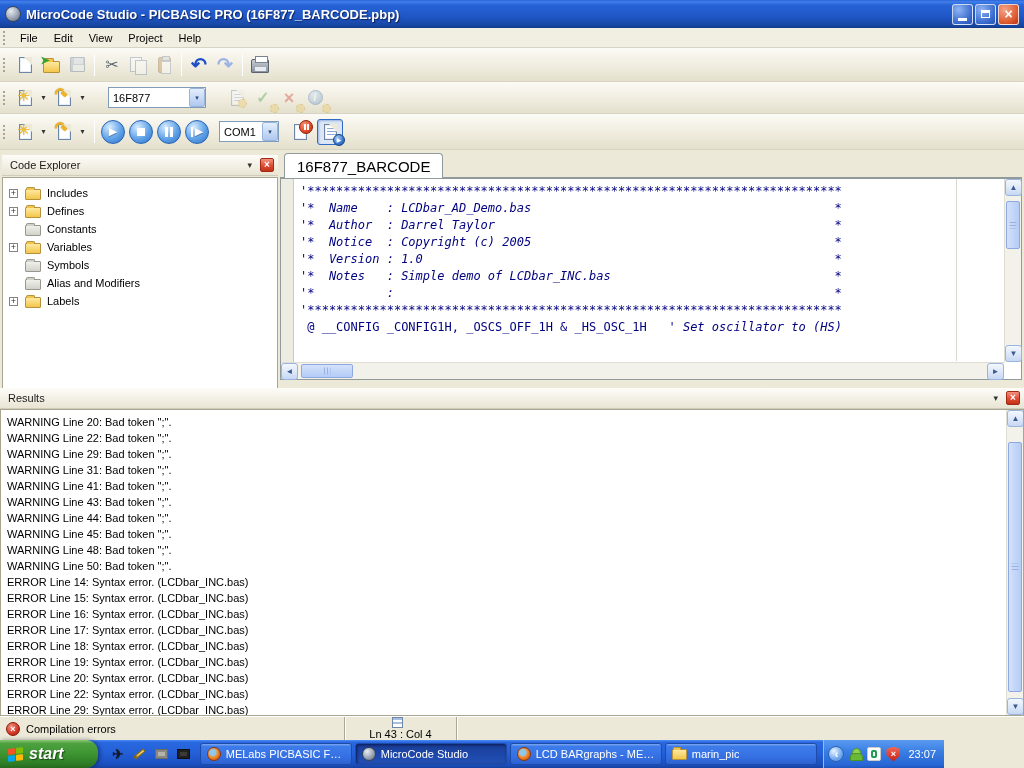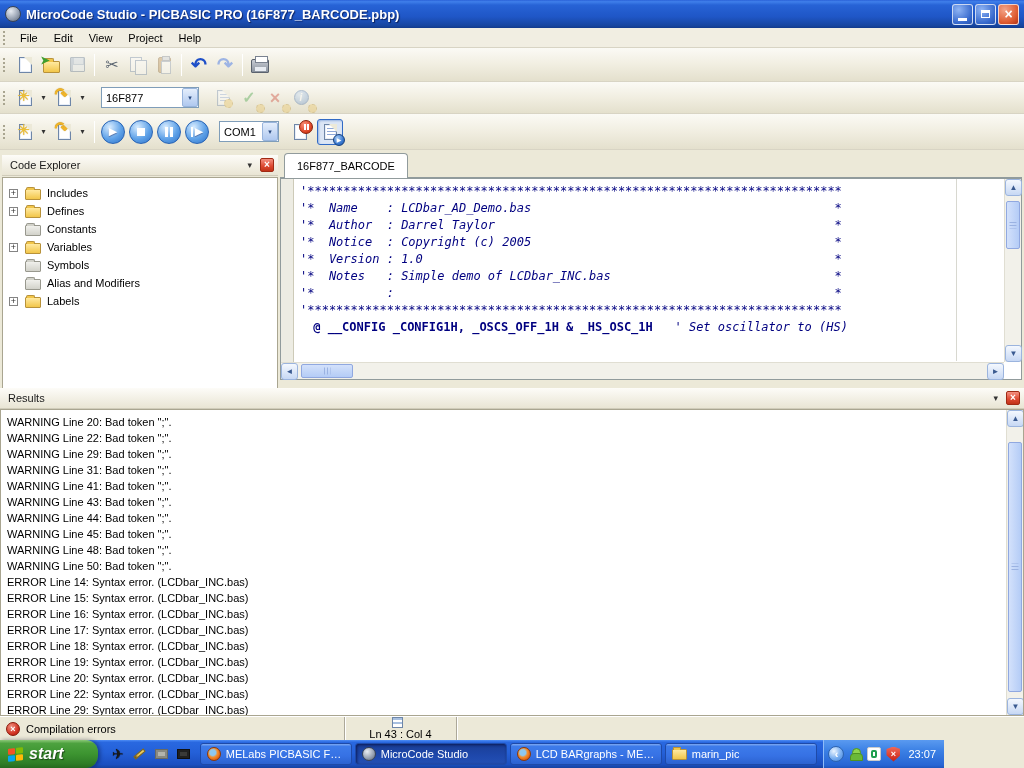--- a/index.html
+++ b/index.html
@@ -121,29 +121,29 @@
   .tfolder { width:16px; height:11px; background:linear-gradient(180deg,#FFE9A0,#F2C64A); border:1px solid #B8923A;
     border-radius:1px; position:relative; margin:2px 6px 0 2px; flex:none; }
   .tfolder::before { content:""; position:absolute; left:0; top:-3px; width:7px; height:2px;
     background:#F2C64A; border:1px solid #B8923A; border-bottom:none; border-radius:2px 2px 0 0; }
   .tfolder.gray { background:linear-gradient(180deg,#F0F0EC,#D2D2CA); border-color:#98988E; }
   .tfolder.gray::before { background:#D2D2CA; border-color:#98988E; }
 
   .editor-area { position:absolute; left:280px; top:0; width:742px; height:230px; }
   .tabbar { height:28px; position:relative; }
   .tab { position:absolute; left:4px; bottom:0; height:25px; padding:0 12px; background:#fff;
-    border:1px solid #919B9C; border-bottom:none; border-radius:4px 4px 0 0; font-size:11px;
+    border:1px solid #919B9C; border-bottom:none; border-radius:4px 4px 0 0; font-size:15px;
     display:flex; align-items:center; z-index:2; }
   .tabline { position:absolute; left:0; right:0; bottom:0; height:1px; background:#919B9C; }
   .editor { position:absolute; left:0; top:28px; right:0; bottom:0; background:#fff; border:1px solid #919B9C; }
   .gutter { position:absolute; left:0; top:0; bottom:17px; width:13px; background:#EDECE3; border-right:1px solid #CDCaB8; }
   .codewrap { position:absolute; left:19px; top:4px; right:18px; bottom:18px; overflow:hidden; }
   .cl { white-space:pre; font-family:"DejaVu Sans Mono", monospace; font-size:12px; line-height:17px;
     color:#000080; font-style:italic; }
-  .cl .cfg { font-style:normal; font-weight:bold;margin-left:6px; }
+  .cl .cfg { font-style:normal; font-weight:normal; }
   .cl .cmt { font-style:italic; font-weight:normal; }
   .margin-line { position:absolute; left:675px; top:0; bottom:18px; width:1px; background:#D8D8D0; }
 
   
   .sbv { position:absolute; right:0; top:0; width:17px; background:#F2F1EA; border-left:1px solid #E0DED2; }
   .sbh { position:absolute; left:0; bottom:0; height:17px; background:#F2F1EA; border-top:1px solid #E0DED2; }
   .sbtn { position:absolute; width:17px; height:17px; border-radius:3px;
     background:linear-gradient(180deg,#F4F8FE,#C7D8F4); border:1px solid #9BB4DE; color:#3A5A90; font-size:8px;
     display:flex; align-items:center; justify-content:center; }
   .sthumb { position:absolute; border-radius:2px; background:linear-gradient(90deg,#D3E1FB,#B4CCF6); border:1px solid #90A8E0; }
@@ -282,21 +282,21 @@
           <span class="star-glyph">✳</span>
         </div>
       </div>
     <div class="dropcaret">▾</div>
     <div class="tbtn">
         <div class="icon-page">
           <span class="gold-arrow">↷</span>
         </div>
       </div>
     <div class="dropcaret">▾</div>
-    <div class="combo" style="width:98px; margin:0 11px;">
+    <div class="combo" style="width:98px; margin:0 18px;">
       <span class="cval">16F877</span>
       <span class="cbtn">▾</span>
     </div>
     <div class="tbtn disabled">
         <div class="icon-page">
           <span class="icon-lines"></span>
           <span class="gear"></span>
         </div>
       </div>
     <div class="tbtn disabled">

